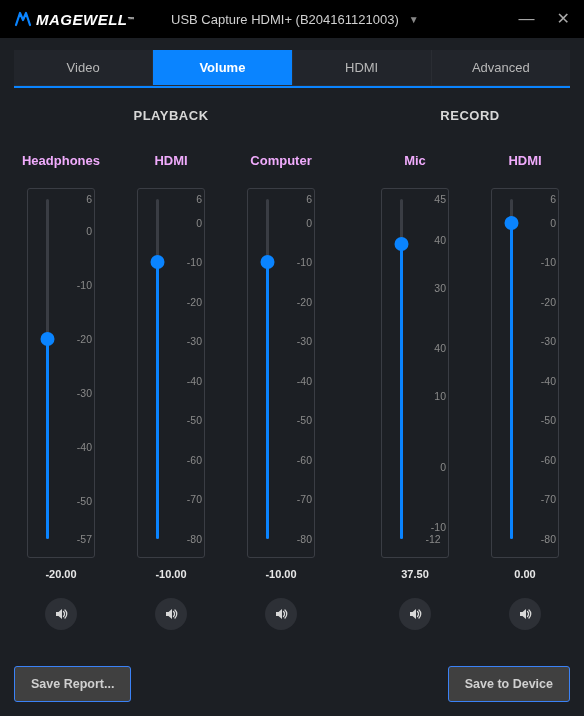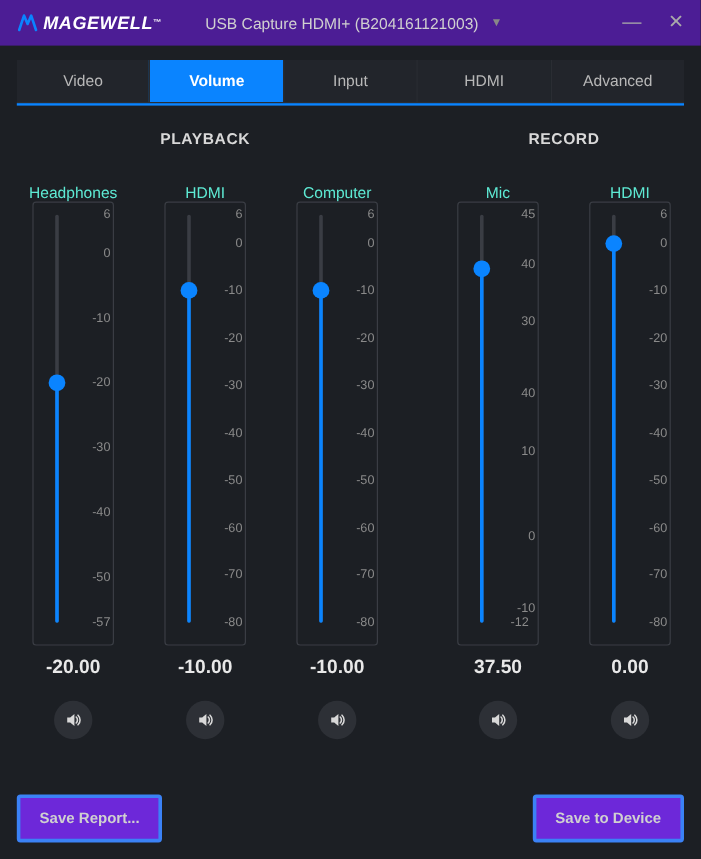--- a/index.html
+++ b/index.html
@@ -10,21 +10,21 @@
     font-family: Arial, sans-serif;
     color: #a8a8a8;
     overflow: hidden;
     user-select: none;
   }
   .titlebar {
     height: 38px;
     display: flex;
     align-items: center;
     padding: 0 14px;
-    background: #4c1d95;
+    background: #000000;
   }
   .logo {
     display: flex;
     align-items: center;
     font-weight: bold;
     font-style: italic;
     color: #fff;
     font-size: 15px;
     letter-spacing: 0.5px;
   }
@@ -85,23 +85,24 @@
     margin-bottom: 30px;
   }
   .channels { display: flex; gap: 24px; }
   .channel {
     display: flex;
     flex-direction: column;
     align-items: center;
     width: 86px;
   }
   .channel-name {
-    color: #5eead4;
+    color: #f0abfc;
     font-size: 13px;
-    font-weight: normal;
+    margin-bottom: 20px;
+    font-weight: bold;
   }
   .slider-box {
     width: 68px;
     height: 370px;
     border: 1px solid #3a3d44;
     border-radius: 3px;
     position: relative;
     display: flex;
     flex-direction: column;
     align-items: center;
@@ -149,21 +150,21 @@
     position: absolute;
     font-size: 10.5px;
     color: #8a8a8a;
     left: 6px;
     transform: translateY(-50%);
     text-align: right;
     width: 26px;
   }
   .value {
     color: #e8e8e8;
-    font-size: 16px;
+    font-size: 11px;
     font-weight: bold;
     margin-top: 10px;
   }
   .mute-btn {
     width: 32px;
     height: 32px;
     border-radius: 16px;
     background: #2d3036;
     margin-top: 18px;
     display: flex;
@@ -173,22 +174,22 @@
   }
   .footer {
     position: absolute;
     bottom: 14px;
     left: 14px;
     right: 14px;
     display: flex;
     gap: 12px;
   }
   .btn {
-    background: #6d28d9;
-    border: 3px solid #3b82f6;
+    background: #404040;
+    border: 1px solid #3b82f6;
     color: #d0d0d0;
     font-size: 12.5px;
     padding: 10px 16px;
     border-radius: 3px;
     cursor: pointer;
     font-weight: bold;
   }
   .btn.save-device { margin-left: auto; }
 </style>
 </head>
@@ -208,21 +209,20 @@
   </div>
   <div class="win-controls">
     <span>—</span>
     <span>✕</span>
   </div>
 </div>
 
 <div class="tabs">
     <div class="tab">Video</div>
     <div class="tab active">Volume</div>
-    <div class="tab">Input</div>
     <div class="tab">HDMI</div>
     <div class="tab">Advanced</div>
   </div>
 <div class="tab-underline"></div>
 
 <div class="content">
   <div class="section playback">
     <div class="section-title">PLAYBACK</div>
     <div class="channels">
         <div class="channel">

